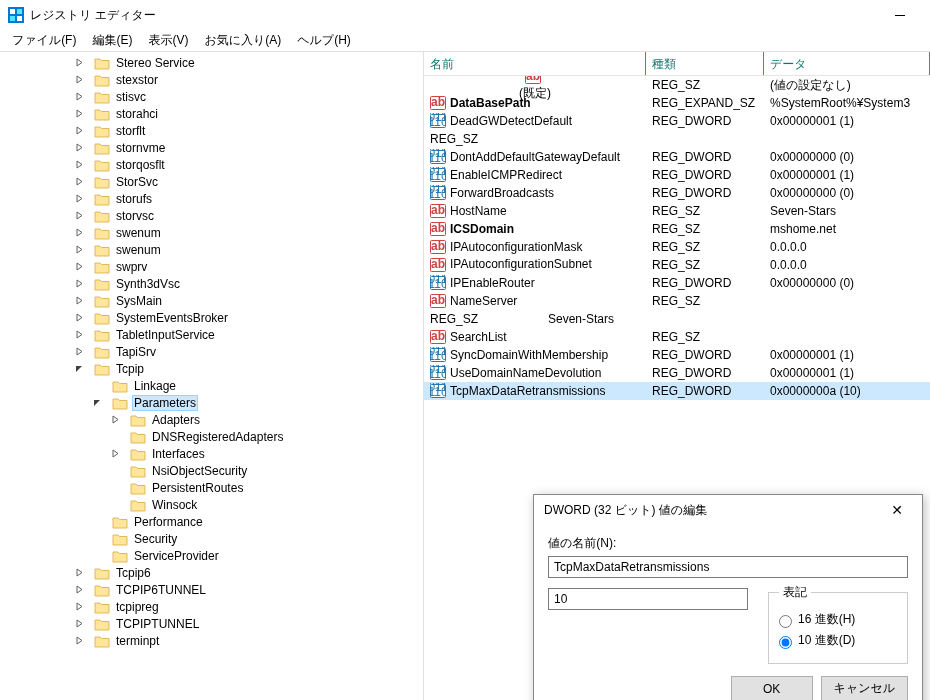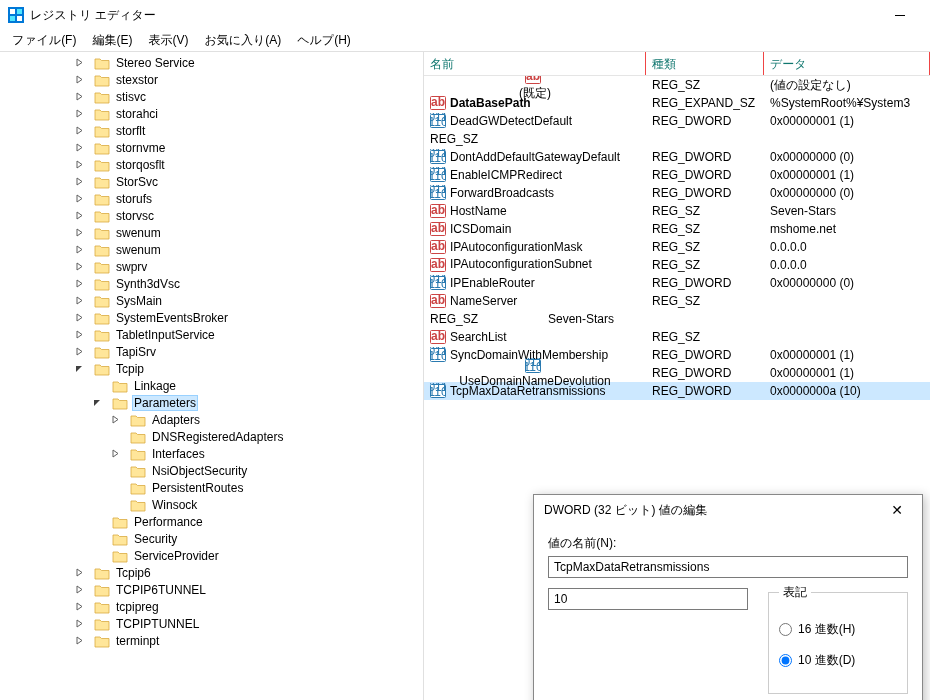--- a/index.html
+++ b/index.html
@@ -43,21 +43,21 @@
 .dialog-body { padding: 10px 14px 14px; }
 .dialog-row { margin-bottom: 10px; }
 .dialog-label { display: block; margin-bottom: 4px; }
 .dialog-input { width: 100%; padding: 3px 5px; border: 1px solid #7a7a7a; font-size: 12px; }
 .dialog-input[readonly] { background: #fff; }
 .dialog-cols { display: flex; gap: 20px; }
 .dialog-col-left { flex: 1; }
 .dialog-col-right { width: 140px; }
 .fieldset { border: 1px solid #ccc; padding: 6px 10px 10px; margin-top: -4px; }
 .fieldset legend { padding: 0 4px; }
-.radio-row { display: flex; align-items: center; margin: 14px 0; }
+.radio-row { display: flex; align-items: flex-end; margin: 4px 0; }
 .radio-row input { margin-right: 6px; }
 .dialog-buttons { display: flex; justify-content: flex-end; gap: 8px; margin-top: 12px; }
 .dialog-btn { min-width: 82px; padding: 3px 12px; border: 1px solid #adadad; background: #e1e1e1; cursor: pointer; }
 
 svg { display: block; }
 </style>
 </head>
 <body>
 
 <svg width="0" height="0" style="position:absolute">
@@ -606,21 +606,21 @@
           <div class="list-cell col-name" style="display: flex; align-items: center;">
             <svg class="value-icon" viewBox="0 0 16 16">
               <use href="#reg-str-icon"></use>
             </svg>
             <span>HostName</span>
           </div>
           <div class="list-cell col-type">REG_SZ</div>
           <div class="list-cell col-data">Seven-Stars</div>
         </div>
         <div class="list-row">
-          <div class="list-cell col-name" style="display: flex; align-items: center;">
+          <div class="list-cell col-name" style="display: flex; align-items: center; font-weight: bold;">
             <svg class="value-icon" viewBox="0 0 16 16">
               <use href="#reg-str-icon"></use>
             </svg>
             <span>ICSDomain</span>
           </div>
           <div class="list-cell col-type">REG_SZ</div>
           <div class="list-cell col-data">mshome.net</div>
         </div>
         <div class="list-row">
           <div class="list-cell col-name" style="display: flex; align-items: center;">
@@ -680,21 +680,21 @@
           <div class="list-cell col-name" style="display: flex; align-items: center;">
             <svg class="value-icon" viewBox="0 0 16 16">
               <use href="#reg-bin-icon"></use>
             </svg>
             <span>SyncDomainWithMembership</span>
           </div>
           <div class="list-cell col-type">REG_DWORD</div>
           <div class="list-cell col-data">0x00000001 (1)</div>
         </div>
         <div class="list-row">
-          <div class="list-cell col-name" style="display: flex; align-items: center; flex-direction: column;">
+          <div class="list-cell col-name" style="display: flex; align-items: center;">
             <svg class="value-icon" viewBox="0 0 16 16">
               <use href="#reg-bin-icon"></use>
             </svg>
             <span>UseDomainNameDevolution</span>
           </div>
           <div class="list-cell col-type">REG_DWORD</div>
           <div class="list-cell col-data">0x00000001 (1)</div>
         </div>
         <div class="list-row selected">
           <div class="list-cell col-name" style="display: flex; align-items: center;">

